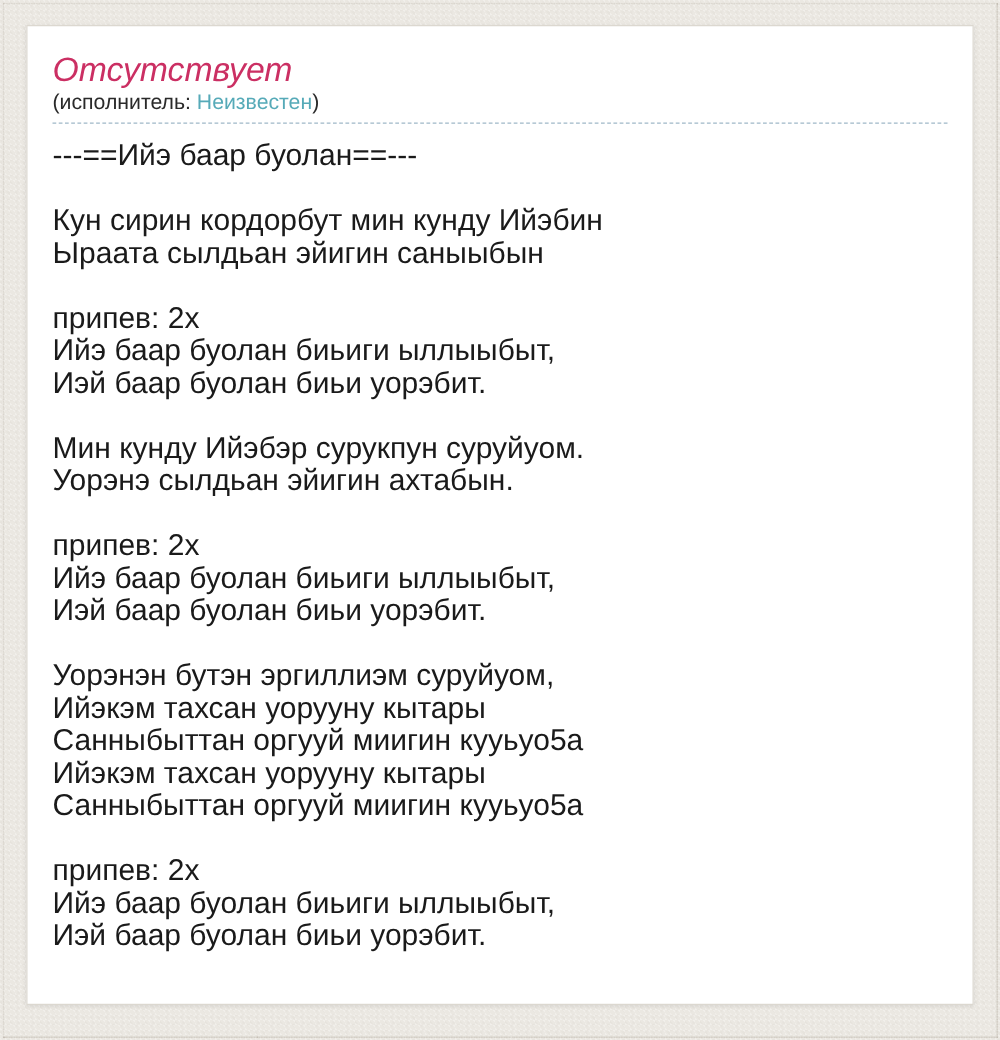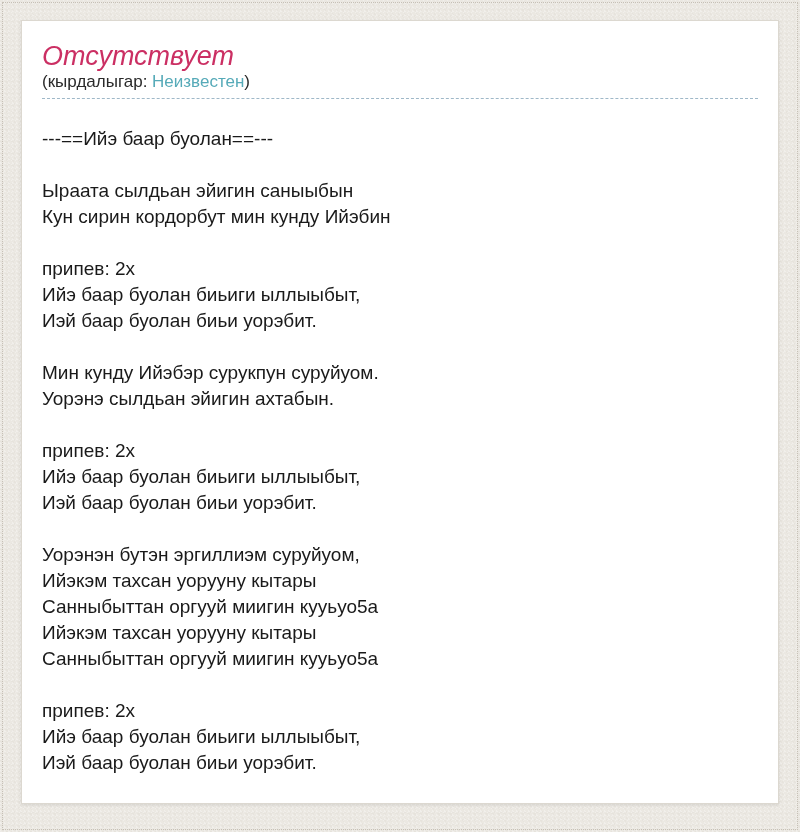--- a/index.html
+++ b/index.html
@@ -57,47 +57,47 @@
     color:#2a2a2a;
     padding-bottom:6px;
     border-bottom:1px dashed var(--separator);
   }
   .artist-link{
     color:var(--artist-link);
     text-decoration:none;
     cursor:pointer;
   }
   .lyrics{
-    margin-top:27px;
-    font-size:19px;
+    margin-top:13px;
+    font-size:24px;
     line-height:26px;
     color:var(--text);
   }
   .stanza{margin-bottom:26px;}
   .stanza:last-child{margin-bottom:0;}
   .line{min-height:26px;white-space:pre-wrap;}
 </style>
 </head>
 <body>
 
 <div class="page-frame"></div>
 
 <div class="card">
   <div class="header">
     <h1 class="song-title">Отсутствует</h1>
-    <div class="artist-line"><span>(кырдалыгар: </span><a class="artist-link">Неизвестен</a><span>)</span></div>
+    <div class="artist-line"><span>(исполнитель: </span><a class="artist-link">Неизвестен</a><span>)</span></div>
   </div>
 
   <div class="lyrics">
       <div class="stanza">
         <div class="line">---==Ийэ баар буолан==---</div>
       </div>
       <div class="stanza">
+        <div class="line">Кун сирин кордорбут мин кунду Ийэбин</div>
         <div class="line">Ыраата сылдьан эйигин саныыбын</div>
-        <div class="line">Кун сирин кордорбут мин кунду Ийэбин</div>
       </div>
       <div class="stanza">
         <div class="line">припев: 2х</div>
         <div class="line">Ийэ баар буолан биьиги ыллыыбыт,</div>
         <div class="line">Иэй баар буолан биьи уорэбит.</div>
       </div>
       <div class="stanza">
         <div class="line">Мин кунду Ийэбэр сурукпун суруйуом.</div>
         <div class="line">Уорэнэ сылдьан эйигин ахтабын.</div>
       </div>

